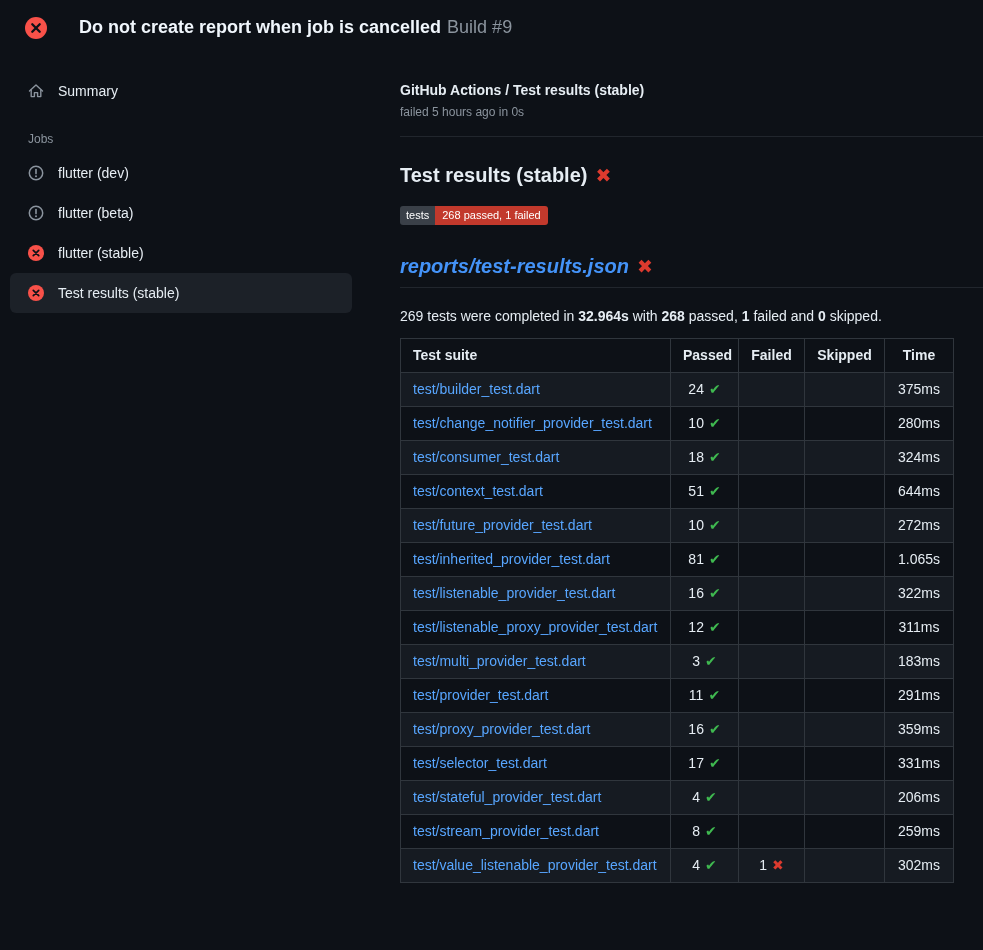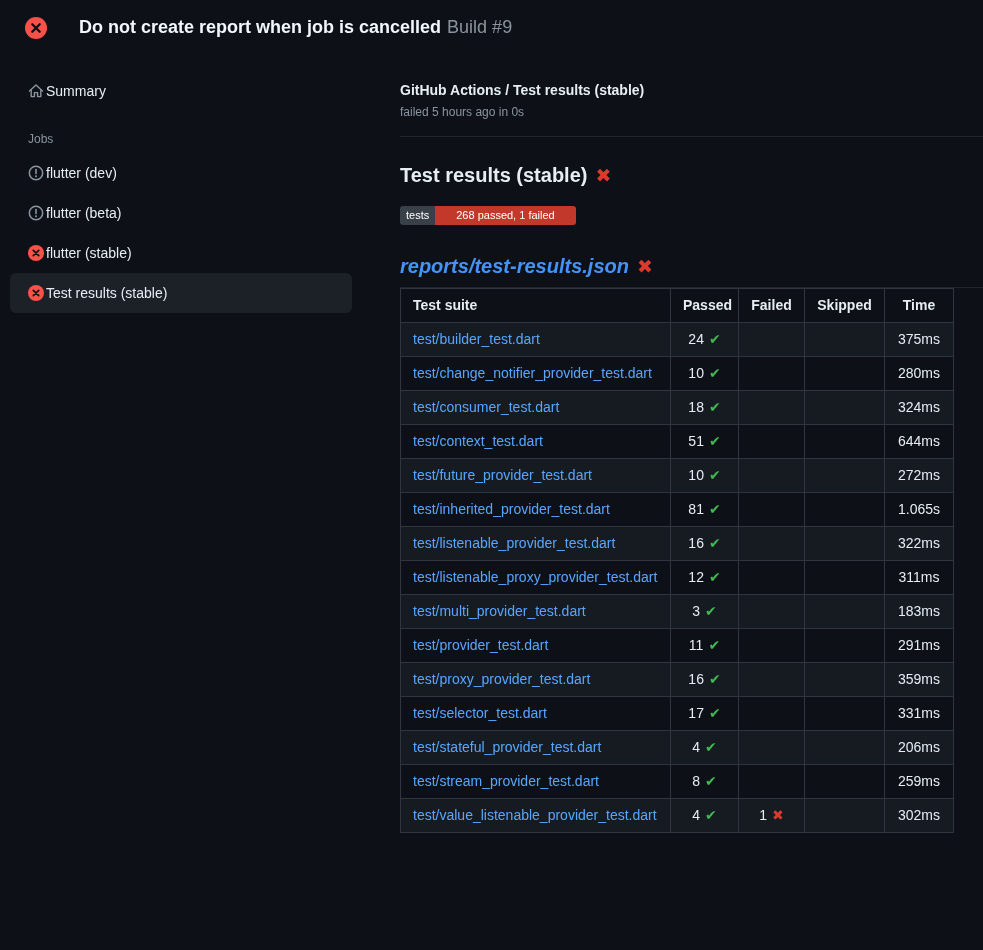--- a/index.html
+++ b/index.html
@@ -17,39 +17,39 @@
   }
   
   .app-header{display:flex;align-items:center;gap:32px;padding:17px 24px 14px 25px;}
   .app-header .status-icon{display:inline-flex;flex-shrink:0;}
   .run-title{font-size:18px;font-weight:bold;color:#f0f6fc;margin:0;line-height:1.2;}
   .run-build{font-size:18px;font-weight:normal;color:var(--muted);margin-left:6px;}
   
   .layout{display:flex;align-items:flex-start;}
   aside{width:400px;flex-shrink:0;padding-top:18px;}
   .side-item{
-    display:flex;align-items:center;gap:2px;height:40px;
+    display:flex;align-items:center;gap:14px;height:40px;
     margin-left:10px;width:342px;border-radius:6px;padding-left:18px;
     cursor:pointer;color:var(--text);font-size:14px;
   }
   .side-item.selected{background:var(--selected_bg);}
   .side-item .icon{display:inline-flex;width:16px;height:16px;flex-shrink:0;}
   .jobs-heading{color:var(--muted);font-size:12px;margin:21px 0 7px 28px;}
   
   main{flex:1;padding:29px 31px 24px 0;min-width:0;}
   .crumb{font-size:14px;font-weight:bold;color:var(--text);}
   .status-line{font-size:12px;color:var(--muted);margin-top:7px;}
   .hr{border:none;border-bottom:1px solid var(--divider);margin:17px -31px 0 0;}
   h1.results-title{font-size:20px;font-weight:bold;margin:27px 0 0 0;color:var(--text);}
   .heading-cross{color:var(--cross);font-weight:bold;font-size:19px;margin-left:8px;}
   
   .badge{display:inline-flex;margin-top:19px;font-size:11px;line-height:1;
          border-radius:3px;overflow:hidden;color:#ffffff;}
   .badge-label{background:var(--badge_label_bg);padding:4px 6px;}
-  .badge-value{background:var(--badge_value_bg);padding:4px 21px;}
+  .badge-value{background:var(--badge_value_bg);padding:4px 7px;}
   
   h2.report-title{
     font-size:20px;font-weight:bold;margin:30px -31px 0 0;padding:0 31px 9px 0;
     border-bottom:1px solid var(--divider);
     font-style:italic;
   }
   h2.report-title a{color:var(--heading_link);text-decoration:none;}
   .summary-line{margin-top:20px;font-size:14px;color:var(--text);}
   .summary-line b{font-weight:bold;}
   
@@ -153,20 +153,21 @@
 
     <div class="badge">
       <span class="badge-label">tests</span>
       <span class="badge-value">268 passed, 1 failed</span>
     </div>
 
     <h2 class="report-title">
       <a href="#">reports/test-results.json</a><span class="heading-cross">✖</span>
     </h2>
 
+    <p class="summary-line"><span>269 tests were completed in </span><b>32.964s</b><span> with </span><b>268</b><span> passed, </span><b>1</b><span> failed and </span><b>0</b><span> skipped.</span></p>
 
     <table class="results">
       <colgroup>
         <col style="width:270px">
           <col style="width:68px">
           <col style="width:66px">
           <col style="width:80px">
           <col style="width:69px">
       </colgroup>
       <thead>

